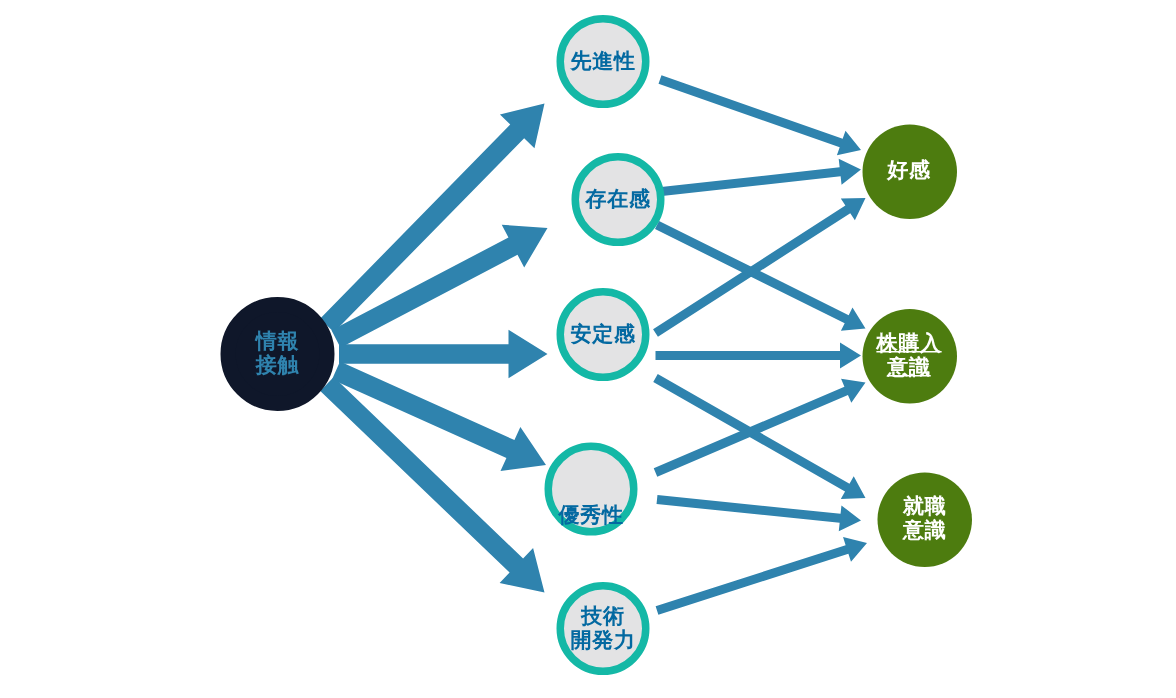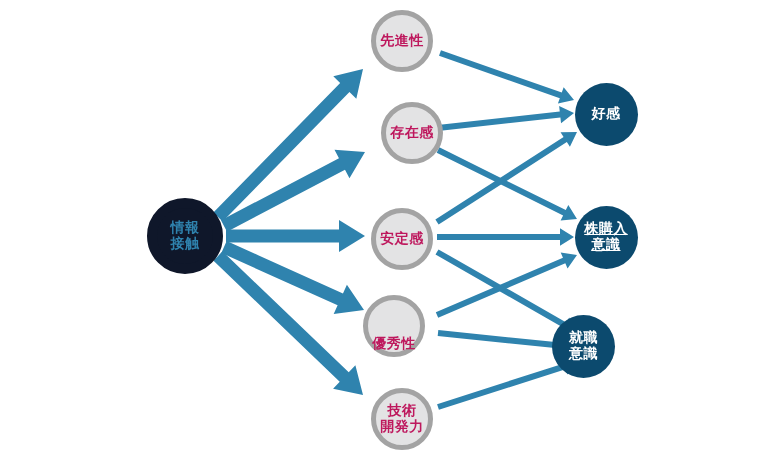--- a/index.html
+++ b/index.html
@@ -39,28 +39,28 @@
   .node-source {
     background: #0f172a;
     border: 10px solid #0f172a;
     color: #2f83ae;
     font-weight: bold;
     font-size: 14px;
     letter-spacing: 0.5px;
   }
   .node-mid {
     background: #e3e3e4;
-    border: 5px solid #a3a3a3;
-    color: #be185d;
+    border: 5px solid #14b8a6;
+    color: #0369a1;
     font-weight: bold;
     font-size: 14px;
     letter-spacing: 0.5px;
   }
   .node-target {
-    background: #0c4a6e;
+    background: #4d7c0f;
     border: none;
     color: #ffffff;
     font-weight: bold;
     font-size: 14px;
     letter-spacing: 0.5px;
     text-align: center;
   }
   .node-label-line {
     display: block;
     white-space: nowrap;
@@ -90,35 +90,35 @@
       <div class="node node-source" style="left: 147px; top: 198px; width: 76px; height: 76px;">
         <span class="node-label-line">情報</span>
         <span class="node-label-line">接触</span>
       </div>
       <div class="node node-mid" style="left: 371px; top: 10px; width: 62px; height: 62px;">
         <span class="node-label-line">先進性</span>
       </div>
       <div class="node node-mid" style="left: 381px; top: 102px; width: 62px; height: 62px;">
         <span class="node-label-line">存在感</span>
       </div>
-      <div class="node node-mid" style="left: 371px; top: 208px; width: 62px; height: 62px;">
+      <div class="node node-mid" style="left: 371px; top: 192px; width: 62px; height: 62px;">
         <span class="node-label-line">安定感</span>
       </div>
       <div class="node node-mid" style="left: 363px; top: 295px; width: 62px; height: 62px; justify-content: flex-end;">
         <span class="node-label-line">優秀性</span>
       </div>
       <div class="node node-mid" style="left: 371px; top: 388px; width: 62px; height: 62px; text-align: right;">
         <span class="node-label-line">技術</span>
         <span class="node-label-line">開発力</span>
       </div>
       <div class="node node-target" style="left: 574.5px; top: 82.5px; width: 63px; height: 63px;">
         <span class="node-label-line">好感</span>
       </div>
       <div class="node node-target" style="left: 574.5px; top: 205.5px; width: 63px; height: 63px; text-decoration: underline;">
         <span class="node-label-line">株購入</span>
         <span class="node-label-line">意識</span>
       </div>
-      <div class="node node-target" style="left: 552px; top: 314.5px; width: 63px; height: 63px;">
+      <div class="node node-target" style="left: 585px; top: 314.5px; width: 63px; height: 63px;">
         <span class="node-label-line">就職</span>
         <span class="node-label-line">意識</span>
       </div>
     </div>
 </div>
 
 </body></html>

